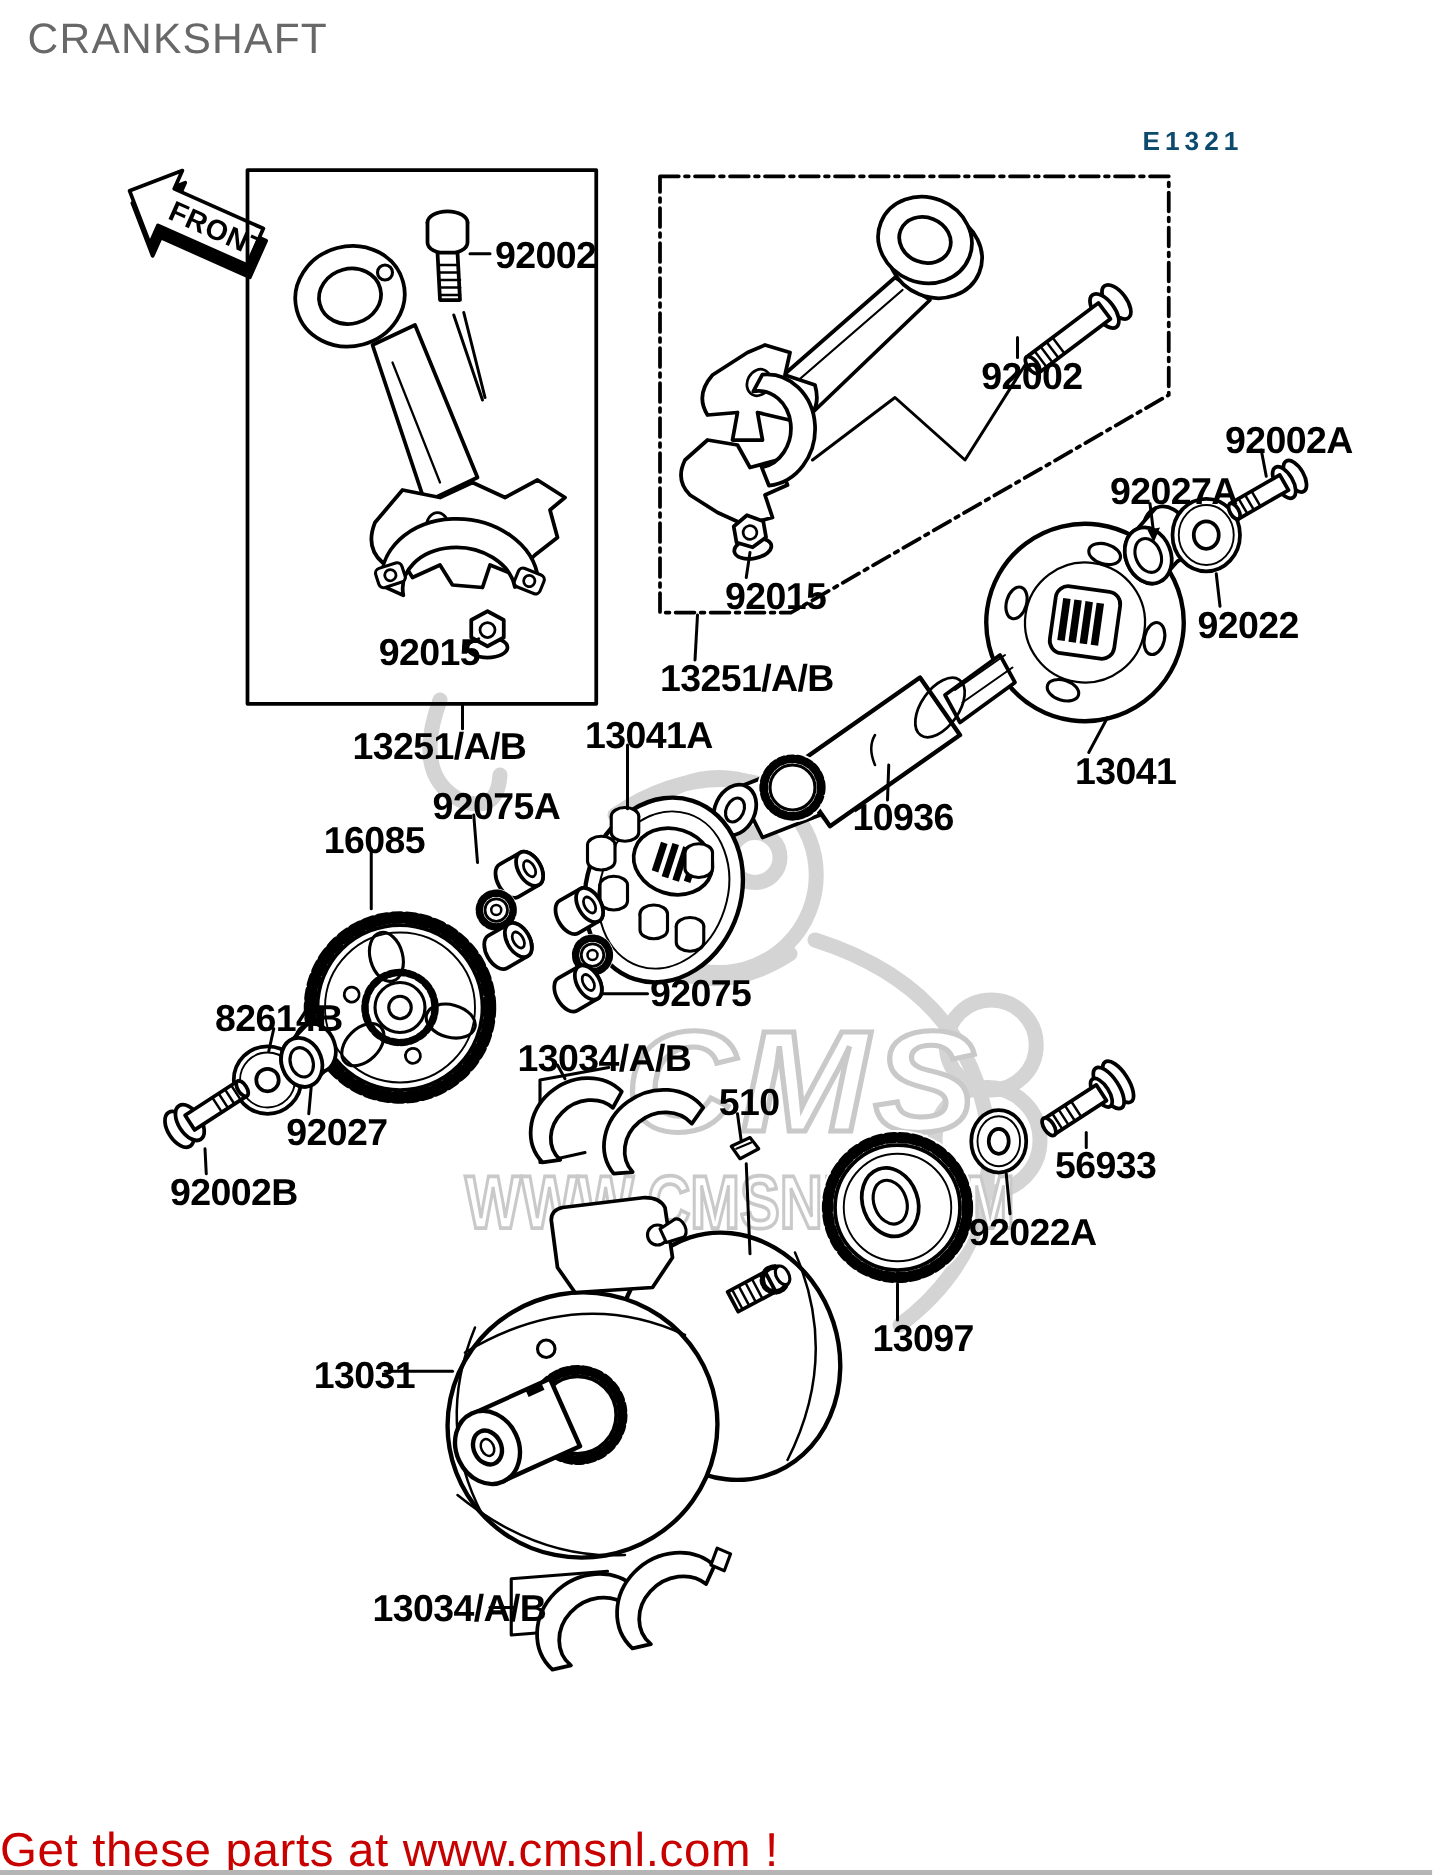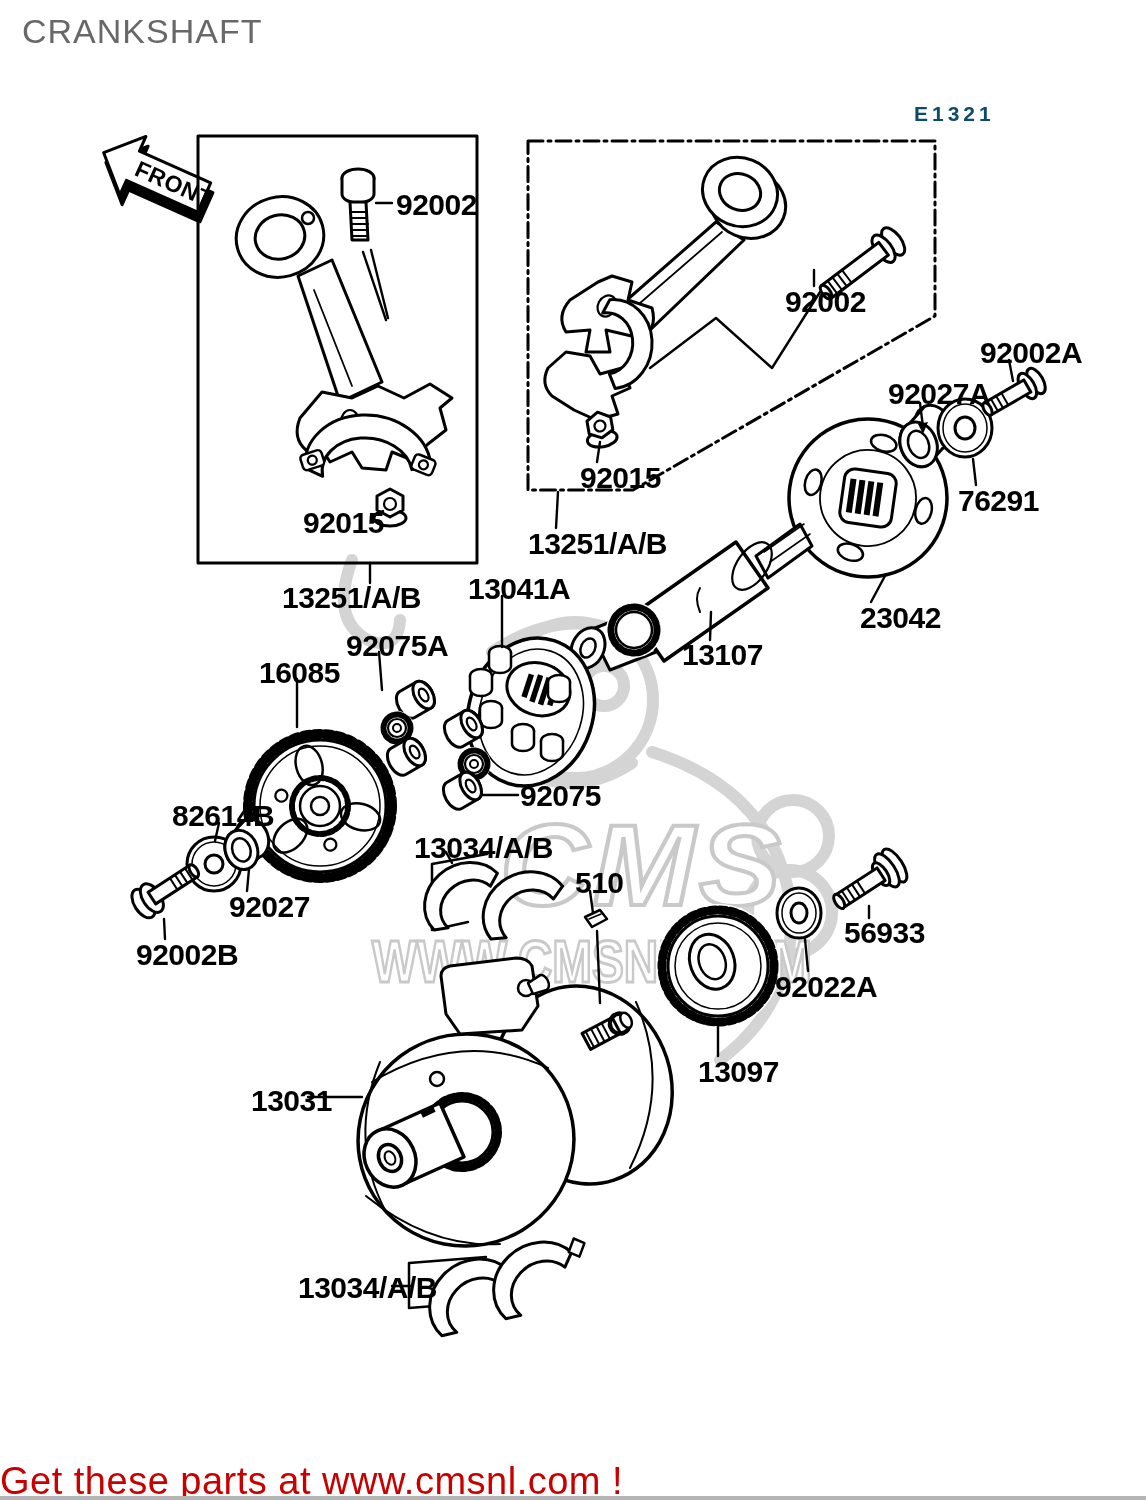--- a/index.html
+++ b/index.html
@@ -436,24 +436,24 @@
   <div class="diagram-code">E1321</div>
 
   <div class="plabel" style="left:396px;top:190px">92002</div>
   <div class="plabel" style="left:303px;top:508px">92015</div>
   <div class="plabel" style="left:282px;top:583px">13251/A/B</div>
   <div class="plabel" style="left:785px;top:287px">92002</div>
   <div class="plabel" style="left:580px;top:463px">92015</div>
   <div class="plabel" style="left:528px;top:529px">13251/A/B</div>
   <div class="plabel" style="left:980px;top:338px">92002A</div>
   <div class="plabel" style="left:888px;top:379px">92027A</div>
-  <div class="plabel" style="left:958px;top:486px">76291</div>
-  <div class="plabel" style="left:860px;top:603px">23042</div>
+  <div class="plabel" style="left:958px;top:486px">92022</div>
+  <div class="plabel" style="left:860px;top:603px">13041</div>
   <div class="plabel" style="left:468px;top:574px">13041A</div>
-  <div class="plabel" style="left:682px;top:640px">13107</div>
+  <div class="plabel" style="left:682px;top:640px">10936</div>
   <div class="plabel" style="left:346px;top:631px">92075A</div>
   <div class="plabel" style="left:259px;top:658px">16085</div>
   <div class="plabel" style="left:172px;top:801px">82614B</div>
   <div class="plabel" style="left:229px;top:892px">92027</div>
   <div class="plabel" style="left:136px;top:940px">92002B</div>
   <div class="plabel" style="left:520px;top:781px">92075</div>
   <div class="plabel" style="left:414px;top:833px">13034/A/B</div>
   <div class="plabel" style="left:575px;top:868px">510</div>
   <div class="plabel" style="left:844px;top:918px">56933</div>
   <div class="plabel" style="left:775px;top:972px">92022A</div>

